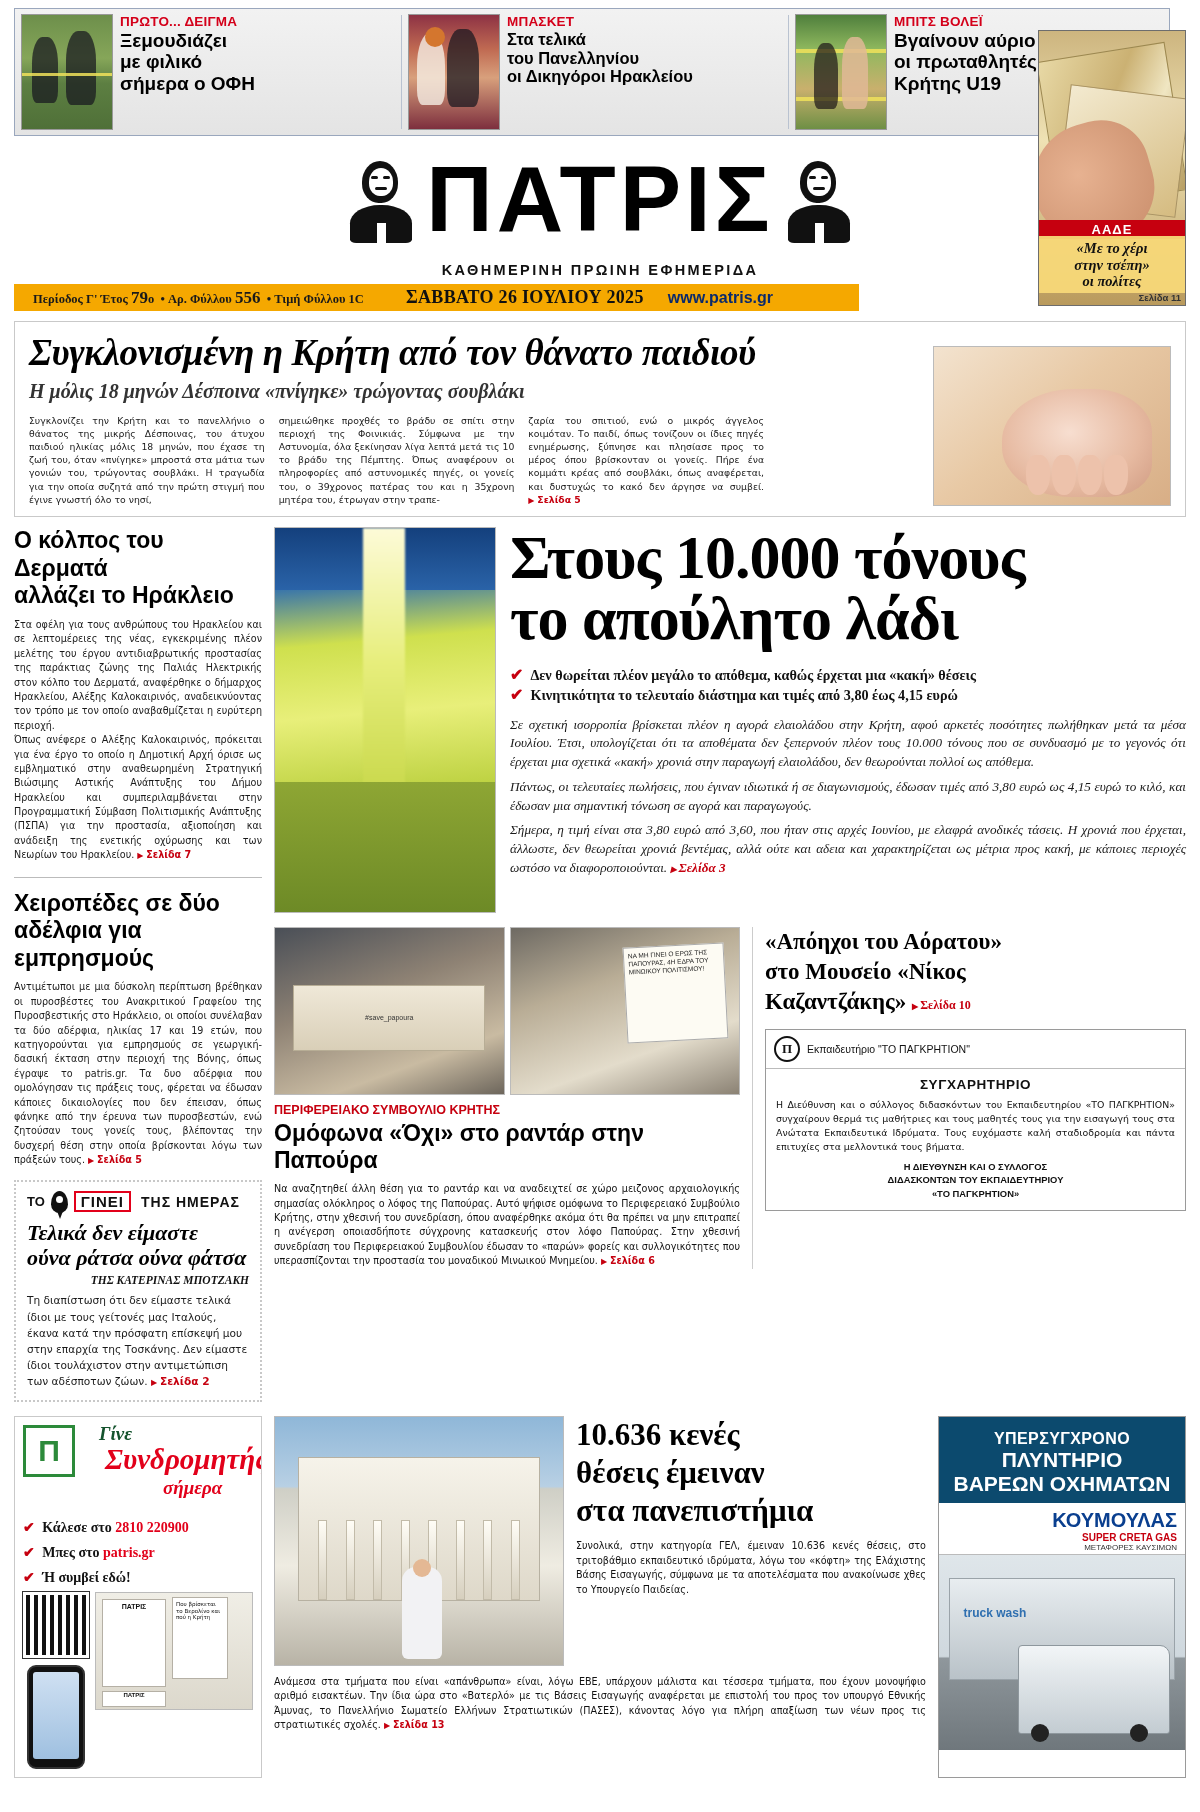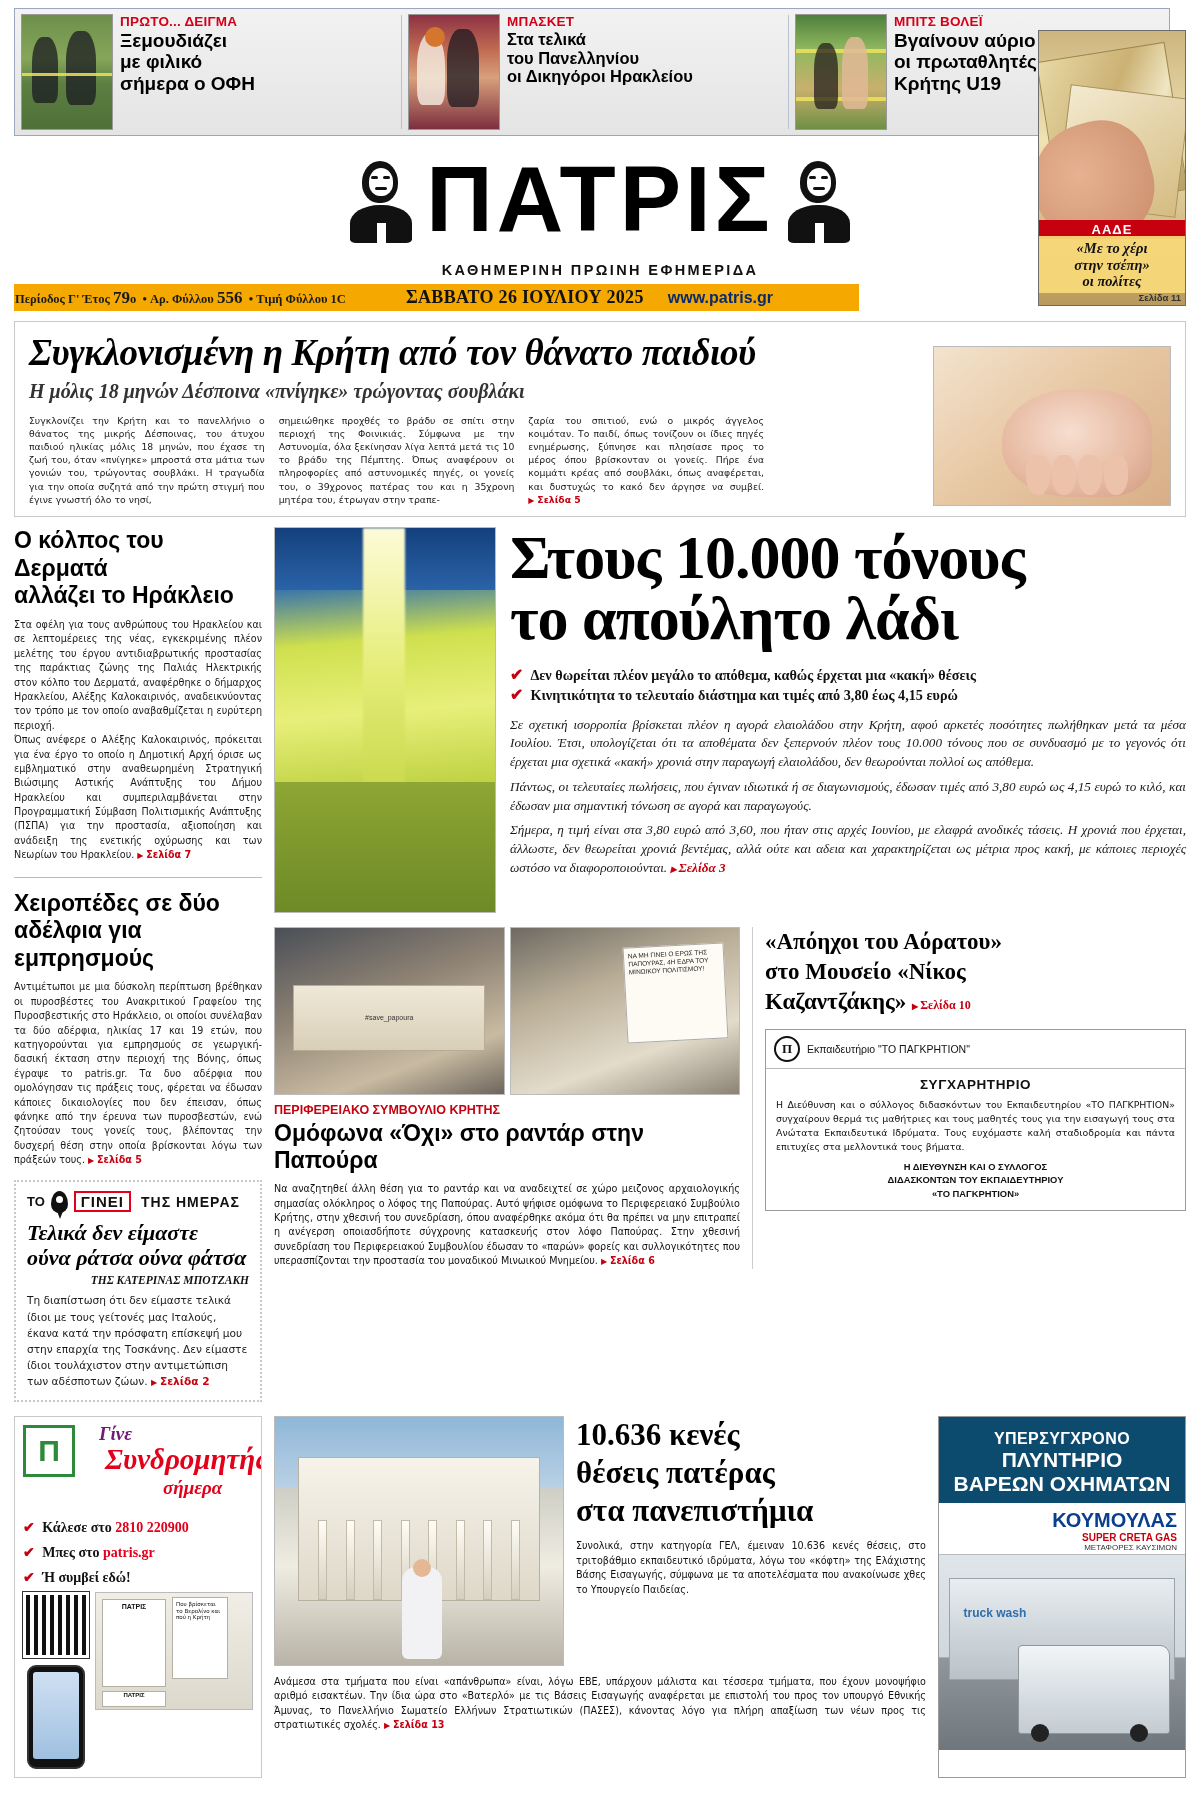--- a/index.html
+++ b/index.html
@@ -70,21 +70,21 @@
   }
   .tagline {
     text-align:center; font-family:"Liberation Sans", sans-serif;
     font-weight:bold; font-size:14.5px; letter-spacing:2.4px; color:#111;
     margin-top:2px;
   }
 
   
   .infobar {
     height:27px; background:#f5a800; display:flex; align-items:center;
-    margin:6px 0 10px 0; padding:0 1px; position:relative; width:845px;
+    margin:6px 0 10px 0; padding:0 19px; position:relative; width:845px;
   }
   .infobar .left { font-family:"Liberation Serif", serif; font-size:12.5px; font-weight:bold; color:#1a1a1a; }
   .infobar .left b { font-size:17px; }
   .infobar .mid {
     position:absolute; left:392px; font-family:"Liberation Serif", serif;
     font-size:18px; font-weight:bold; letter-spacing:.3px; color:#111;
   }
   .infobar .right {
     position:absolute; right:86px; font-family:"Liberation Sans", sans-serif;
     font-weight:bold; font-size:16px; color:#0b2a6b;
@@ -253,21 +253,21 @@
     width:248px; flex:0 0 248px; border:1px solid #c9c9c9; position:relative; padding:8px;
     background:#fff; height:362px; overflow:hidden;
   }
   .sub-logo {
     width:52px; height:52px; border:3px solid #2c8a3a; display:flex; align-items:center;
     justify-content:center; font-family:"Liberation Sans", sans-serif; font-weight:bold;
     font-size:30px; color:#2c8a3a;
   }
   .sub-ginε {
     position:absolute; left:84px; top:6px; font-family:"Liberation Serif", serif;
-    font-style:italic; font-weight:bold; color:#701a75; font-size:19px;
+    font-style:italic; font-weight:bold; color:#14532d; font-size:19px;
   }
   .sub-big {
     position:absolute; left:90px; top:26px; font-family:"Liberation Serif", serif;
     font-style:italic; font-weight:bold; color:#e2001a; font-size:29px;
   }
   .sub-today {
     position:absolute; left:148px; top:60px; font-family:"Liberation Serif", serif;
     font-style:italic; font-weight:bold; color:#e2001a; font-size:19px;
   }
   .sub-li { margin-top:8px; font-family:"Liberation Serif", serif; font-weight:bold; font-size:14px; color:#111; }
@@ -660,21 +660,21 @@
                 <i></i>
               </div>
           </div>
           <div class="uni-person">
               <div class="hd"></div>
             </div>
         </div>
         <div style="flex:1;">
           <div class="uni-head">
             <div>10.636 κενές</div>
-            <div>θέσεις πατέρας</div>
+            <div>θέσεις έμειναν</div>
             <div>στα πανεπιστήμια</div>
           </div>
           <div class="uni-body">Συνολικά, στην κατηγορία ΓΕΛ, έμειναν 10.636 κενές θέσεις, στο τριτοβάθμιο εκπαιδευτικό ιδρύματα, λόγω του «κόφτη» της Ελάχιστης Βάσης Εισαγωγής, σύμφωνα με τα αποτελέσματα που ανακοίνωσε χθες το Υπουργείο Παιδείας.</div>
         </div>
       </div>
       <div class="uni-bottom"><span>Ανάμεσα στα τμήματα που είναι «απάνθρωπα» είναι, λόγω ΕΒΕ, υπάρχουν μάλιστα και τέσσερα τμήματα, που έχουν μονοψήφιο αριθμό εισακτέων. Την ίδια ώρα στο «Βατερλό» με τις Βάσεις Εισαγωγής αναφέρεται με επιστολή του προς τον υπουργό Εθνικής Άμυνας, το Πανελλήνιο Σωματείο Ελλήνων Στρατιωτικών (ΠΑΣΕΣ), κάνοντας λόγο για πλήρη απαξίωση των νέων προς τις στρατιωτικές σχολές.</span> <span class="pagelink">Σελίδα 13</span></div>
     </div>
 
     <div class="wash-ad">
       <div class="wash-blue">

